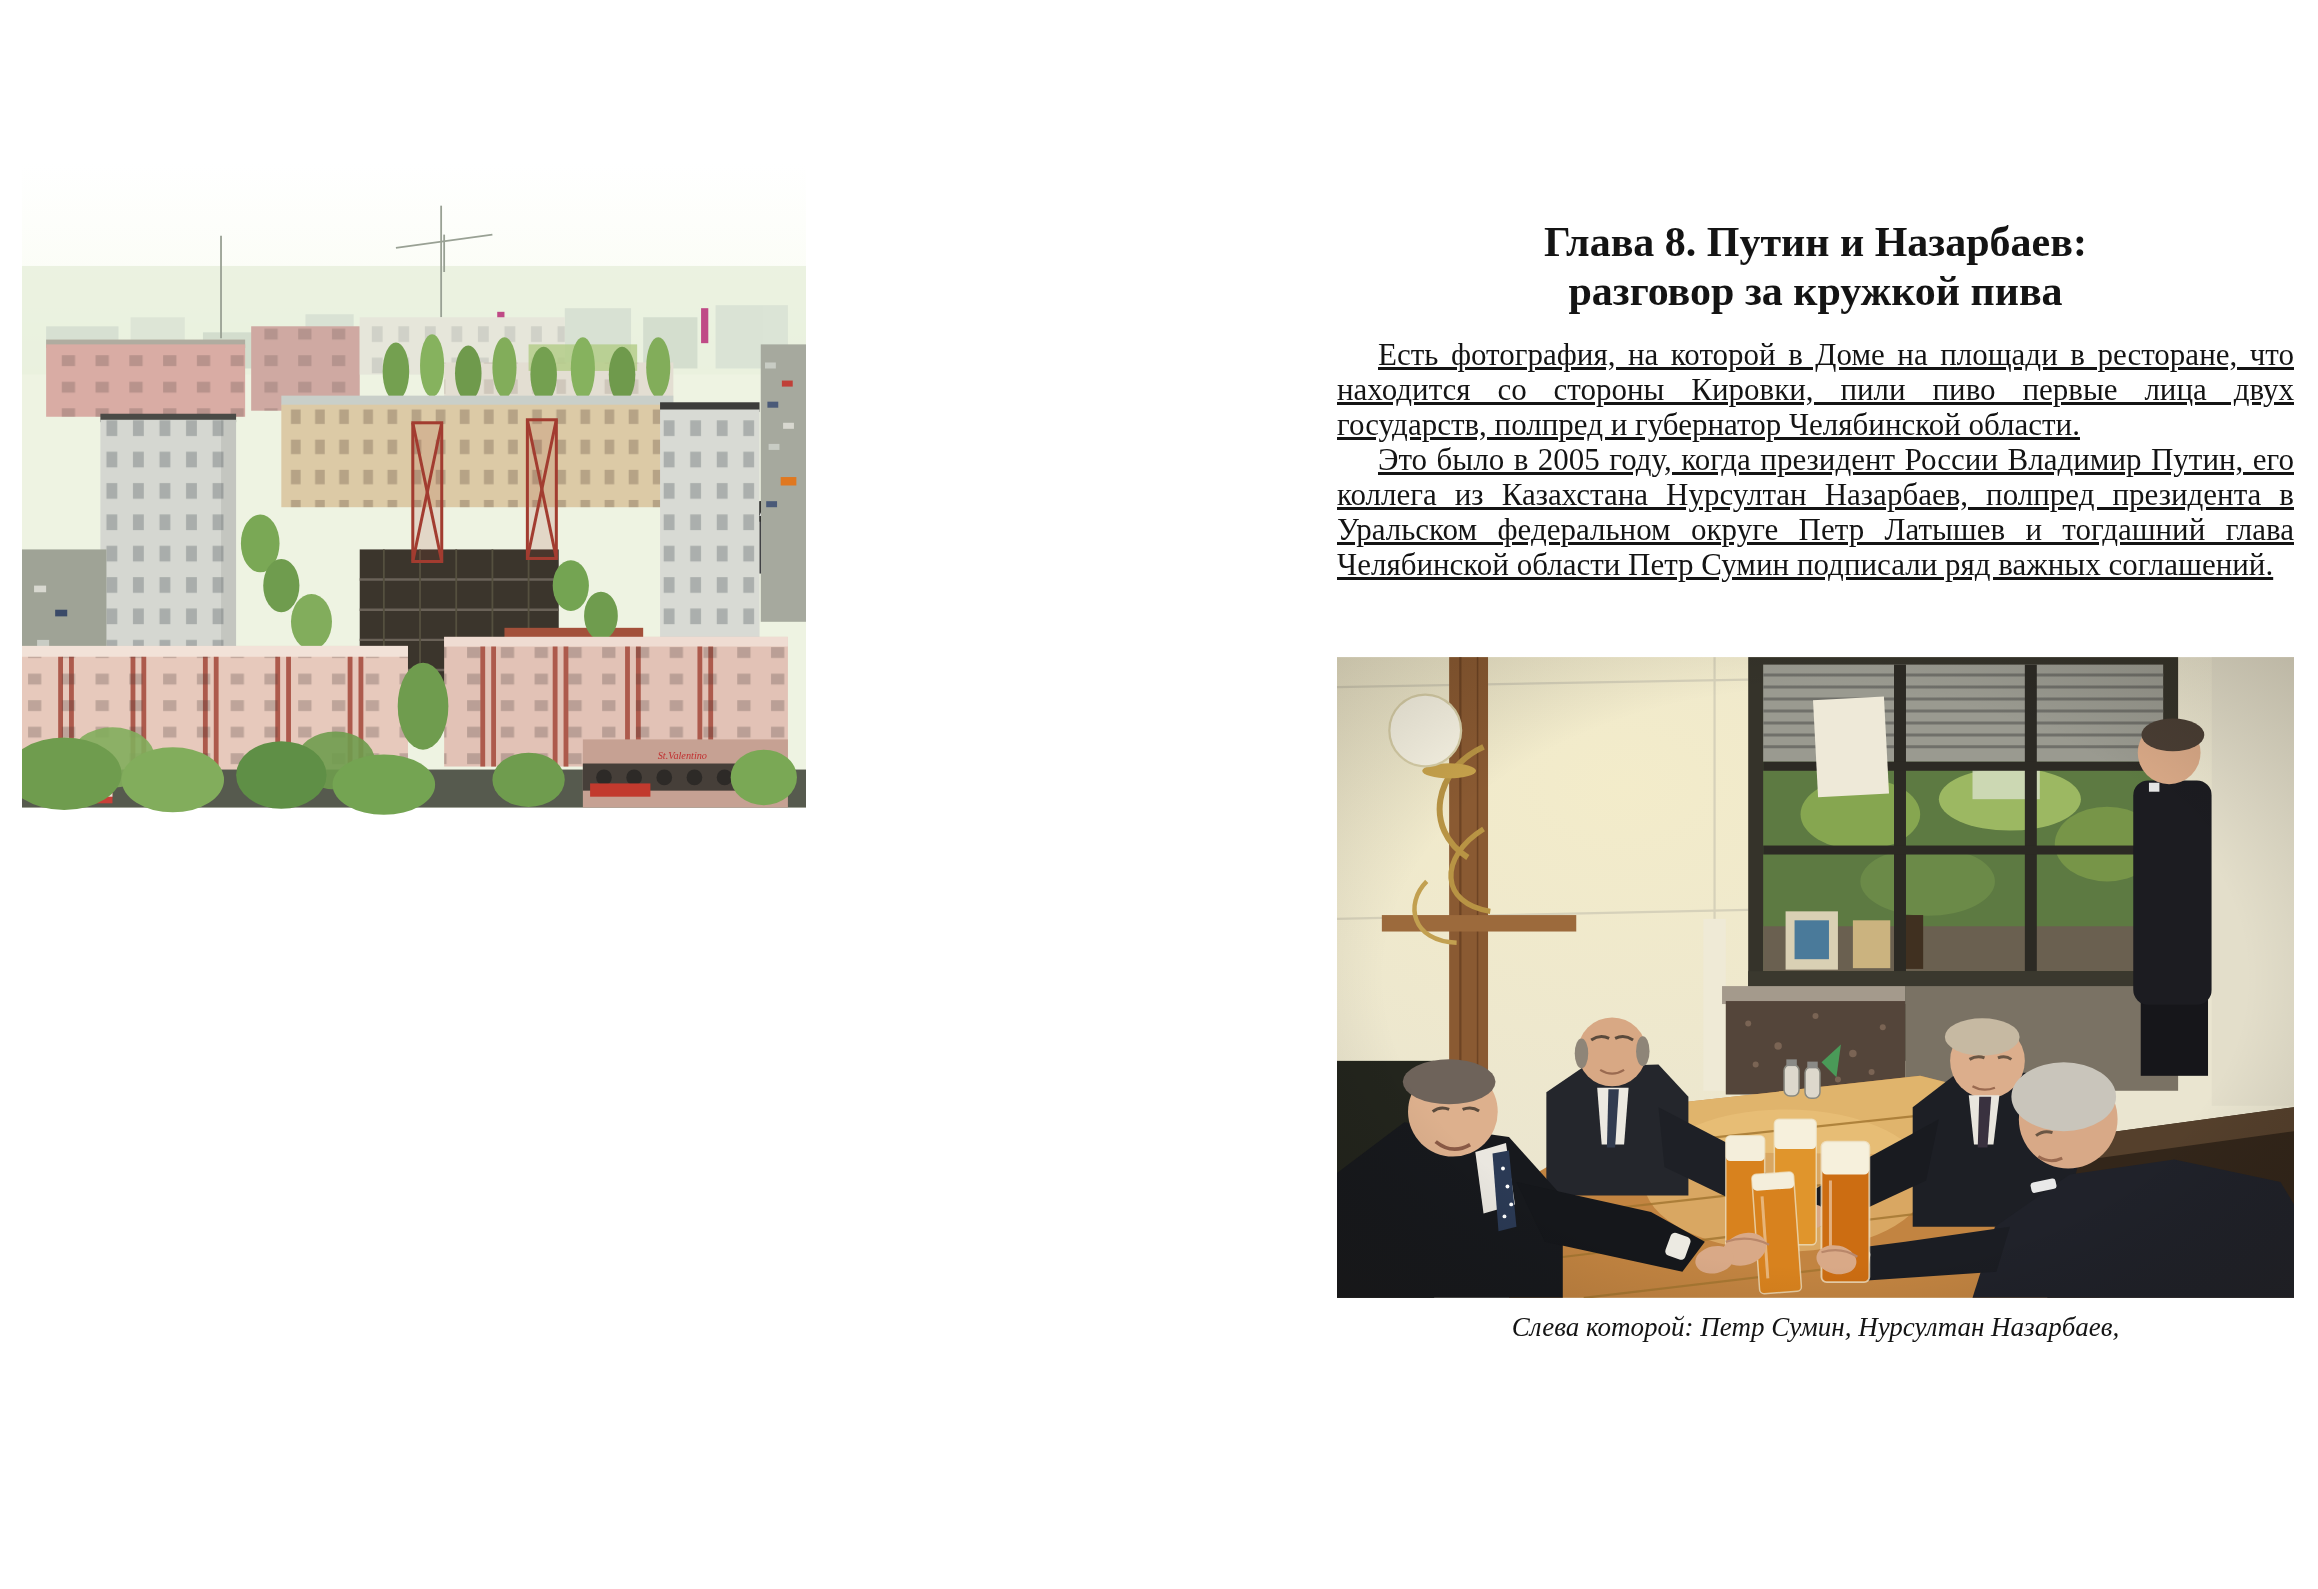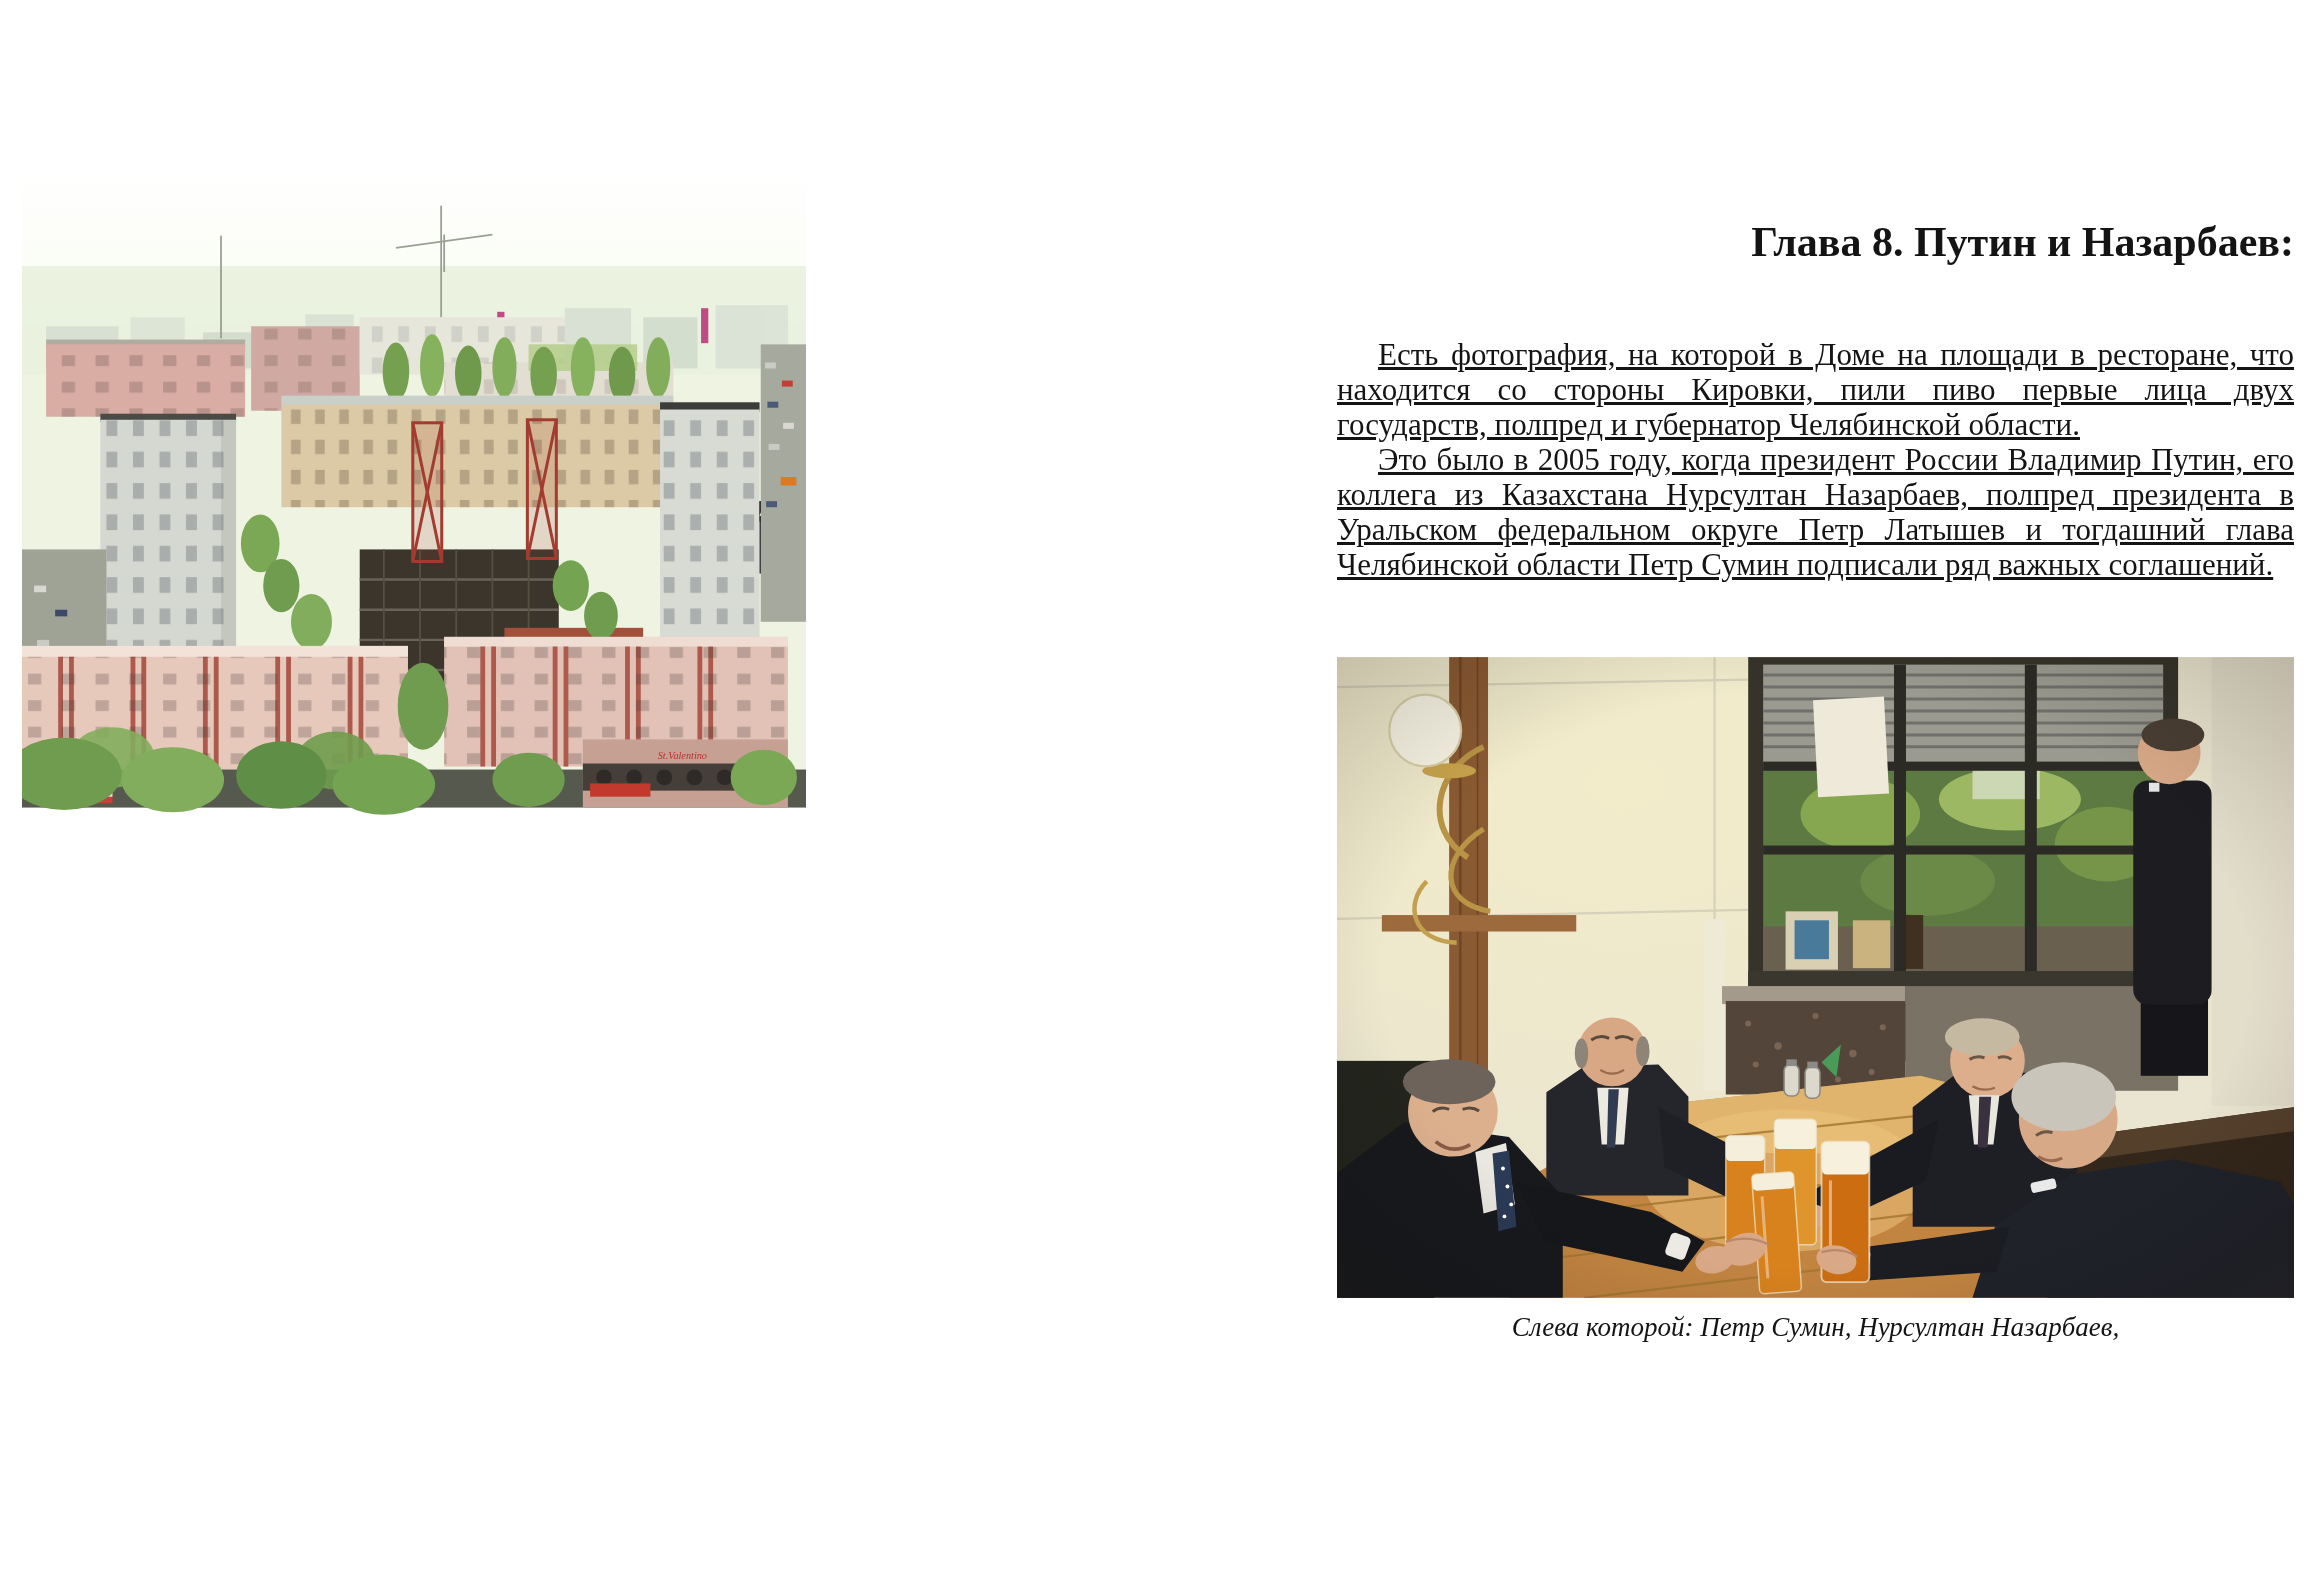--- a/index.html
+++ b/index.html
@@ -7,21 +7,21 @@
     width:2319px;height:1589px;background:#ffffff;position:relative;
     font-family:"Liberation Serif", serif;color:#141414;overflow:hidden;
   }
   .page{position:absolute;inset:0;}
   
   .city-photo{position:absolute;left:22.4px;top:86px;width:784px;height:799px;}
   .city-photo svg{display:block;width:100%;height:100%;}
   
   .right-col{position:absolute;left:1337px;top:0;width:957px;height:1589px;}
   .chapter-title{
-    position:absolute;top:218px;left:0;width:100%;text-align:right;
+    position:absolute;top:218px;left:0;width:100%;text-align:center;
     font-weight:bold;font-size:42px;line-height:49px;letter-spacing:0px;
   }
   .body-text{
     position:absolute;top:337px;left:0;width:100%;
     font-size:31px;line-height:35px;text-align:justify;text-decoration:underline;
   }
   .body-text p{margin:0;text-indent:41px;}
   .rest-photo{position:absolute;top:657px;left:0;width:957px;height:641px;}
   .rest-photo svg{display:block;width:100%;height:100%;}
   .photo-caption{
@@ -247,20 +247,21 @@
         <ellipse cx="840" cy="1022" rx="60" ry="45" fill="#6f9c4e"></ellipse>
         <ellipse cx="1230" cy="1018" rx="55" ry="46" fill="#7aa855"></ellipse>
       </g>
     </svg>
   </div>
 
   <div class="right-col">
 
     <div class="chapter-title">
       <div>Глава 8. Путин и Назарбаев:</div>
+      <div>разговор за кружкой пива</div>
     </div>
 
     <div class="body-text">
       <p>Есть фотография, на которой в Доме на площади в ресторане, что находится со стороны Кировки, пили пиво первые лица двух государств, полпред и губернатор Челябинской области.</p>
       <p>Это было в 2005 году, когда президент России Владимир Путин, его коллега из Казахстана Нурсултан Назарбаев, полпред президента в Уральском федеральном округе Петр Латышев и тогдашний глава Челябинской области Петр Сумин подписали ряд важных соглашений.</p>
     </div>
 
     <div class="rest-photo">
       <svg viewBox="0 0 1280 857" xmlns="http://www.w3.org/2000/svg">
         <defs>

